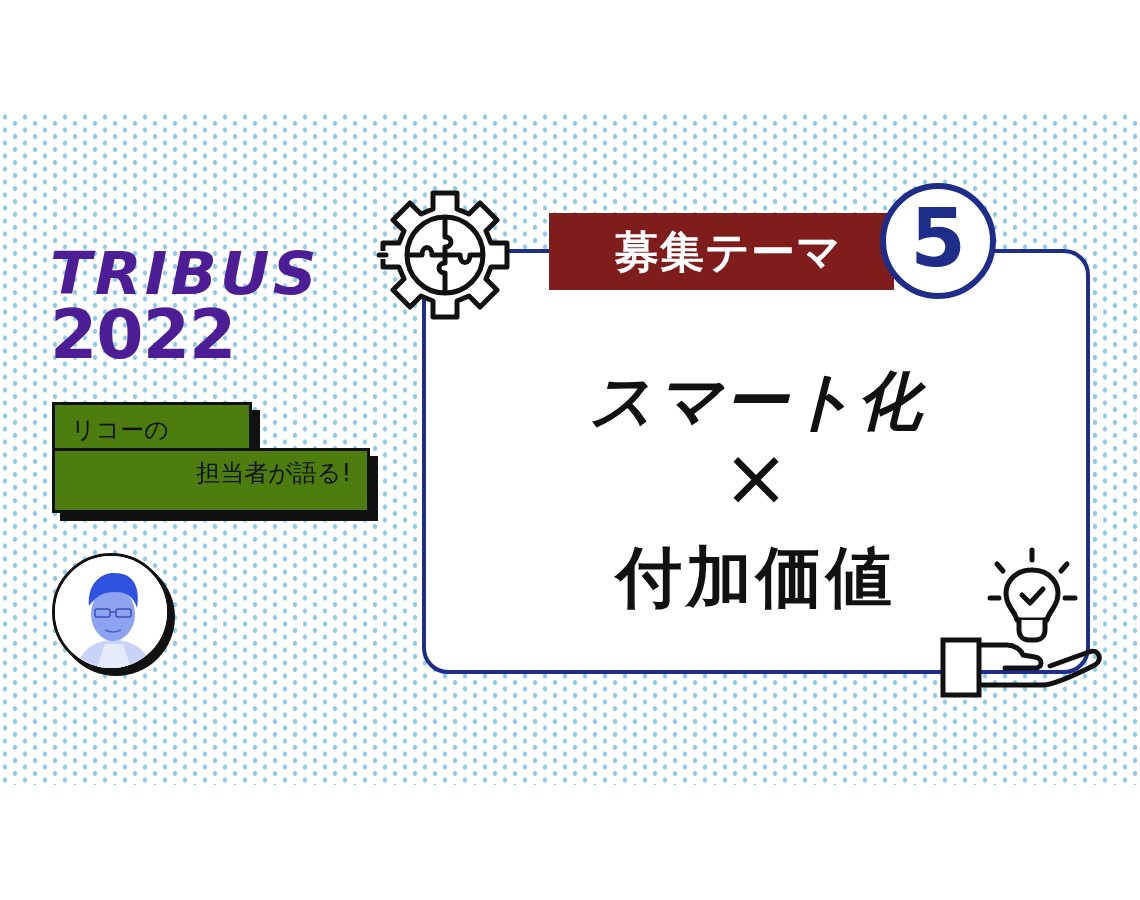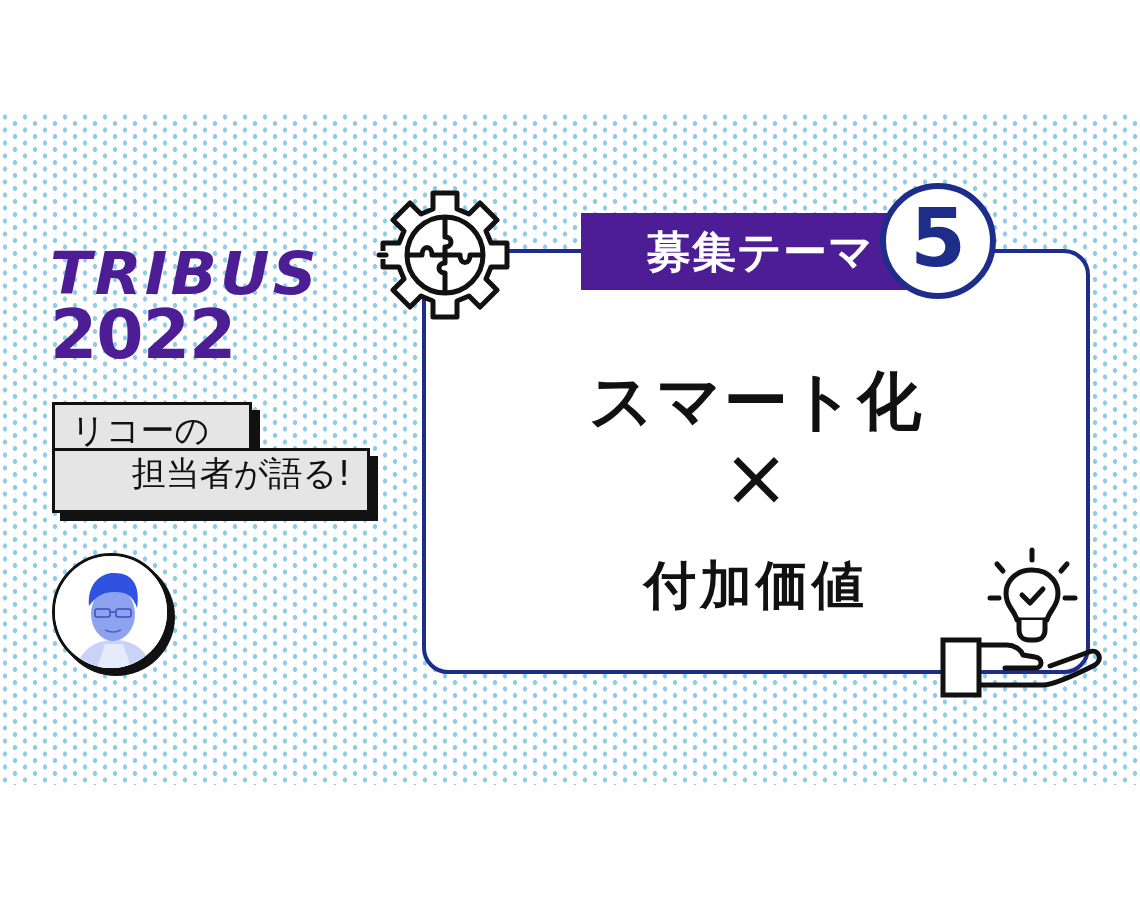--- a/index.html
+++ b/index.html
@@ -20,51 +20,51 @@
     position: absolute; left: 50px; top: 245px;
     color: #4c1d95; font-family: "DejaVu Sans", sans-serif; font-weight: bold;
   }
   .brand .name {
     font-size: 58px; letter-spacing: 3px; font-style: italic; line-height: 58px;
     transform: scaleX(1.05); transform-origin: left;
   }
   .brand .year { font-size: 68px; line-height: 64px; letter-spacing: -1px; }
 
   .label-box {
-    position: absolute; background: #e5e5e5; border: 3px solid #111111;
+    position: absolute; background: #4d7c0f; border: 3px solid #111111;
     box-shadow: 8px 8px 0 #111111; color: #111111;
-    font-family: "DejaVu Sans", sans-serif; font-size: 34px; line-height: 44px;
+    font-family: "DejaVu Sans", sans-serif; font-size: 24px; line-height: 44px;
     padding: 0 16px;
   }
   .label-1 { left: 52px; top: 402px; width: 200px; height: 54px; padding-top: 3px; z-index: 1; }
   .label-2 { left: 52px; top: 448px; width: 318px; height: 65px; z-index: 2; box-shadow: 8px 8px 0 #111111; text-align: right; }
 
   .avatar {
     position: absolute; left: 52px; top: 553px; width: 118px; height: 118px;
     border-radius: 50%; border: 3px solid #111; background: #fff;
     box-shadow: 5px 5px 0 #111; overflow: hidden;
   }
 
   .card {
     position: absolute; left: 422px; top: 249px; width: 668px; height: 425px;
     background: #ffffff; border: 4px solid #1e2d8a; border-radius: 26px;
   }
   .card-title {
     position: absolute; left: 0; right: 0; text-align: center; color: #111;
     font-family: "DejaVu Sans", sans-serif; font-weight: bold;
   }
-  .t1 { top: 105px; font-size: 64px; letter-spacing: 2px; }
+  .t1 { top: 105px; font-size: 64px; letter-spacing: 2px; font-style: italic; }
   .t2 { top: 185px; font-size: 80px; line-height: 80px; font-weight: normal; }
-  .t3 { top: 280px; font-size: 52px; letter-spacing: 4px; margin-top: 18px; }
+  .t3 { top: 280px; font-size: 66px; letter-spacing: 4px; }
 
   .theme-bar {
     position: absolute; left: 549px; top: 213px; width: 345px; height: 77px;
-    background: #4c1d95; color: #ffffff;
+    background: #7f1d1d; color: #ffffff;
     font-family: "DejaVu Sans", sans-serif; font-weight: bold; font-size: 44px;
-    line-height: 77px; padding-left: 66px; letter-spacing: 1px; margin-left: 32px;
+    line-height: 77px; padding-left: 66px; letter-spacing: 1px;
   }
   .badge {
     position: absolute; left: 880px; top: 183px; width: 116px; height: 116px;
     border-radius: 50%; background: #ffffff; border: 6px solid #1e2d8a;
     color: #1e2d8a; text-align: center; font-family: "DejaVu Sans", sans-serif;
     font-weight: bold; font-size: 80px; line-height: 100px;
   }
 
   .gear { position: absolute; left: 370px; top: 185px; width: 150px; height: 150px; }
   .hand { position: absolute; left: 935px; top: 540px; width: 170px; height: 165px; }

